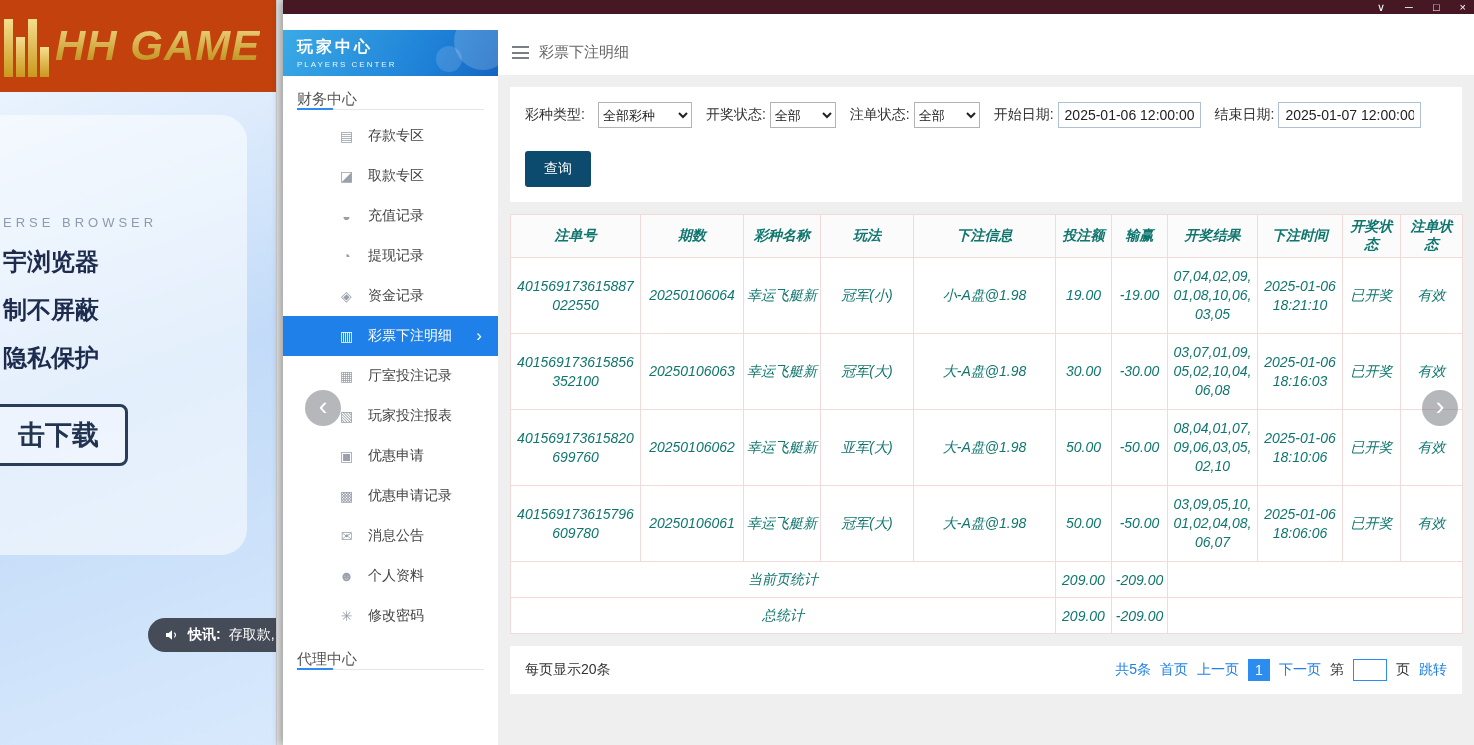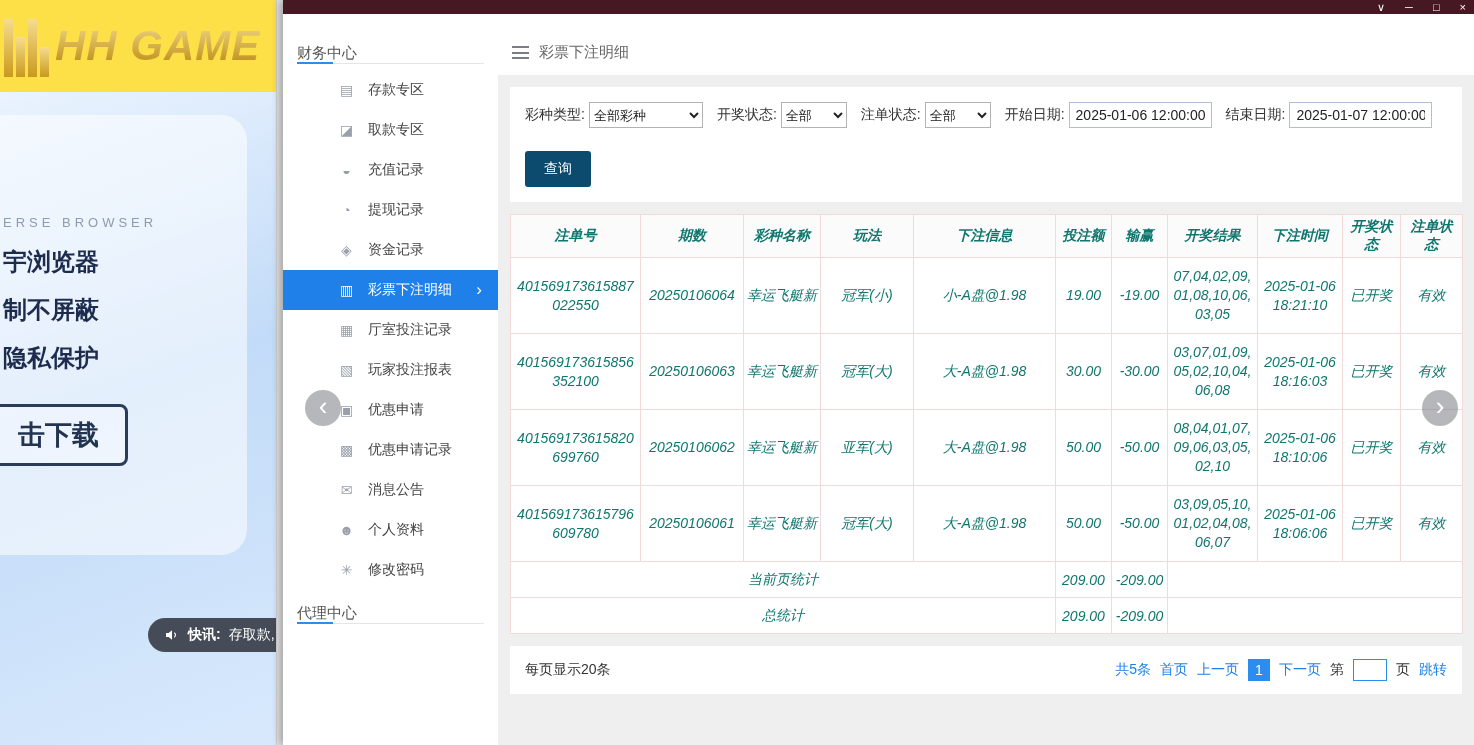--- a/index.html
+++ b/index.html
@@ -1,21 +1,21 @@
 <!DOCTYPE html>
 <html><head>
 <meta charset="utf-8">
 <style>
   * { margin:0; padding:0; box-sizing:border-box; }
   body { font-family:"Liberation Sans","DejaVu Sans",sans-serif; background:#888; }
   .screen { position:relative; width:1474px; height:745px; overflow:hidden; background:#fff; }
 
   
   .left-page { position:absolute; left:0; top:0; width:283px; height:745px; overflow:hidden; background:#fff; }
-  .logo-area { height:92px; background:#fde047; display:flex; align-items:center; padding-left:4px; gap:6px; }
+  .logo-area { height:92px; background:#c2410c; display:flex; align-items:center; padding-left:4px; gap:6px; }
   .logo-bars { display:flex; align-items:flex-end; gap:3px; height:62px; }
   .logo-bars i { display:block; width:9px; background:linear-gradient(180deg,#f6dd8e,#c9991c); }
   .logo-bars i:nth-child(1){height:58px;} .logo-bars i:nth-child(2){height:40px;}
   .logo-bars i:nth-child(3){height:58px;} .logo-bars i:nth-child(4){height:30px;}
   .brand-text { font-size:42px; font-weight:bold; font-style:italic; letter-spacing:1px;
     background:linear-gradient(180deg,#f2d887,#b8860b); -webkit-background-clip:text; background-clip:text;
     color:#c9991c; -webkit-text-fill-color:transparent; white-space:nowrap; }
   .promo { position:absolute; top:92px; left:0; right:0; bottom:0;
     background:linear-gradient(160deg,#eaf3fe 0%,#c2dbf8 45%,#d8e9fc 100%); overflow:hidden; }
   .promo-card { position:absolute; left:-55px; top:23px; width:302px; height:440px;
@@ -65,21 +65,21 @@
   .hamburger::after { content:""; position:absolute; left:0; top:3.5px; width:100%; height:2px; background:#7a7f86; }
   .page-title { margin-left:10px; color:#666; font-size:15px; }
   .content { padding:12px; flex:1; overflow:hidden; }
 
   .filter-panel { background:#fff; padding:15px; }
   .filter-row { display:flex; align-items:flex-start; font-size:14px; color:#333; white-space:nowrap; }
   .flabel { margin-right:4px; }
   .fgroup { display:flex; align-items:center; margin-right:14px; }
   select.fselect { height:26px; border:1px solid #b3b3b3; background:#fff; font-size:13px; color:#222;
     font-family:inherit; }
-  .fselect.wide { width:114px; } .fselect.narrow { width:66px; }
+  .fselect.wide { width:94px;margin-left:9px; } .fselect.narrow { width:66px; }
   input.date-input { height:26px; width:143px; border:1px solid #aebfd6; font-size:14px; color:#222;
     padding:0 6px; font-family:inherit; }
   .query-btn { margin-top:23px; background:#0c4a6e; color:#fff; border:none; padding:9px 19px;
     font-size:14px; border-radius:3px; cursor:pointer; font-family:inherit; }
 
   .table-panel { background:#fff; margin-top:12px; }
   table.bet-table { width:100%; border-collapse:collapse; table-layout:fixed; font-size:14px; color:#0f766e;font-style:italic; }
   .bet-table th, .bet-table td { border:1px solid #f2dada; text-align:center; padding:3px 3px; word-break:break-all; }
   .bet-table th { height:40px; background:#fbfbfb; font-weight:bold; }
   .bet-table tbody tr.data-row { height:76px; }
@@ -142,20 +142,24 @@
     <div class="titlebar" id="titlebar">
         <span class="winctl">∨</span>
         <span class="winctl">─</span>
         <span class="winctl">□</span>
         <span class="winctl">×</span>
       </div>
 
     <div class="app-body">
 
       <div class="sidebar">
+        <div class="player-header">
+          <div class="player-title">玩家中心</div>
+          <div class="player-sub">PLAYERS CENTER</div>
+        </div>
         <div id="sidebar-sections">
             <div class="section-title">财务中心</div>
             <div class="menu-item">
               <span class="menu-icon">▤</span>
               <span>存款专区</span>
             </div>
             <div class="menu-item">
               <span class="menu-icon">◪</span>
               <span>取款专区</span>
             </div>

